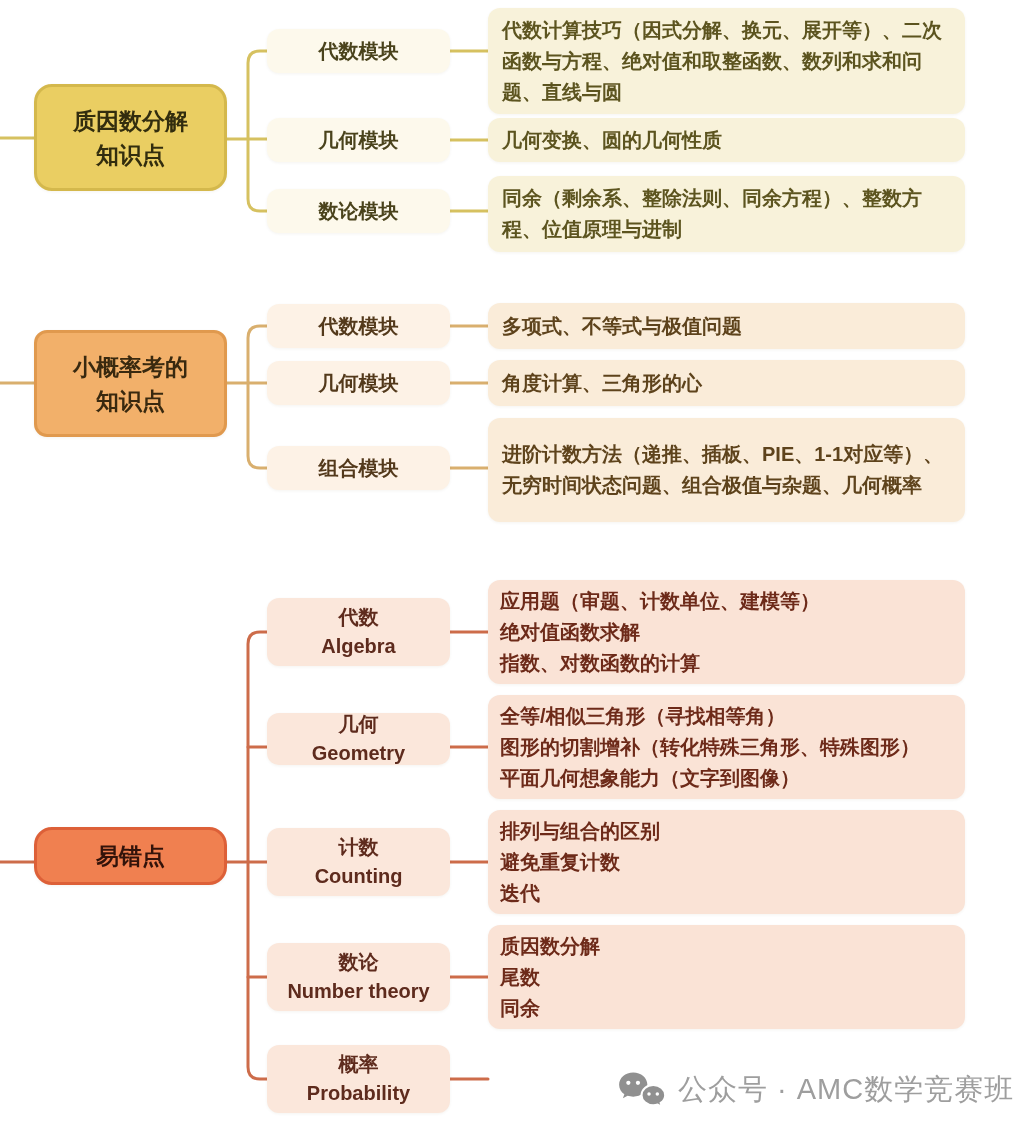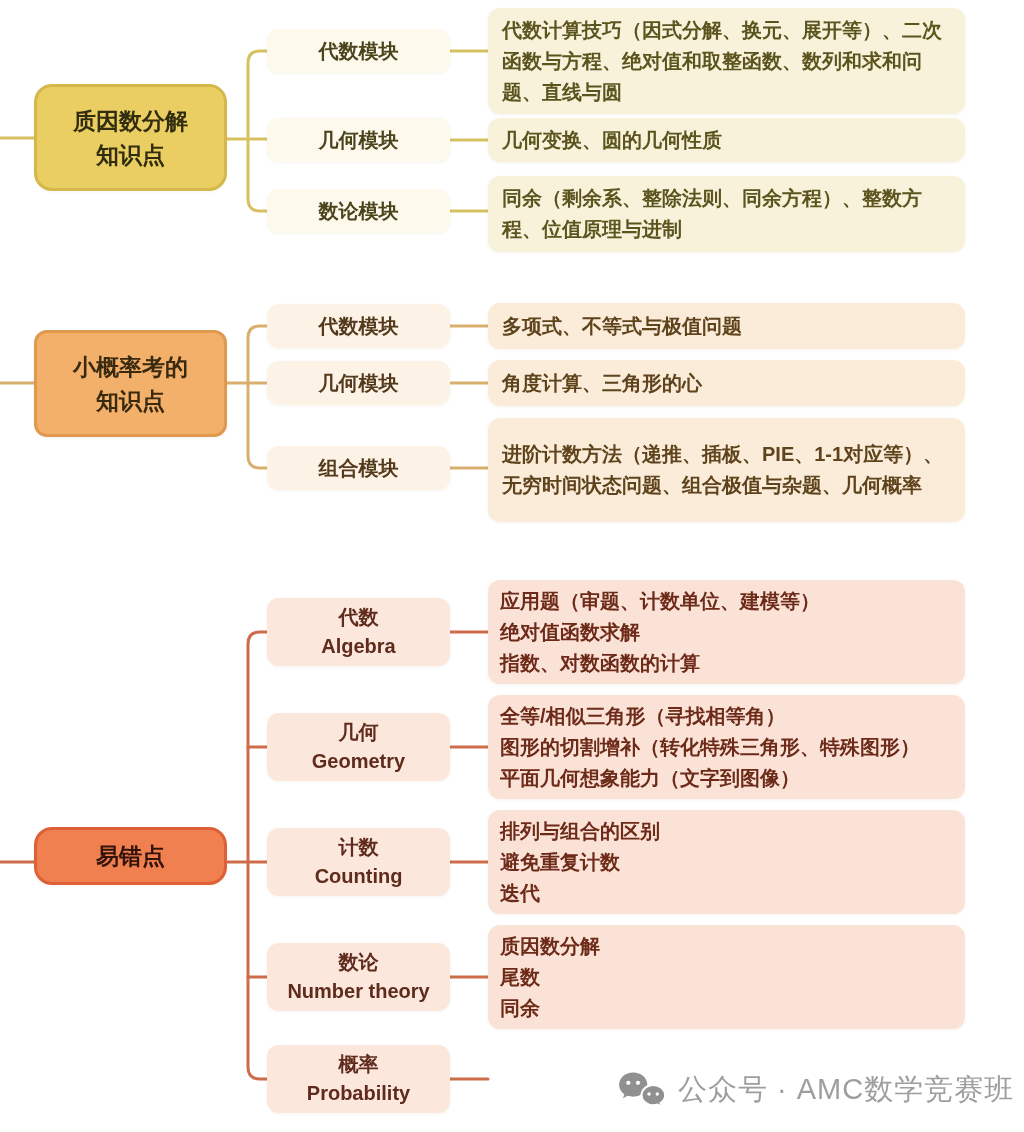--- a/index.html
+++ b/index.html
@@ -97,21 +97,21 @@
   <div class="node child b2" style="left:267px;top:304px;width:183px;height:44px;">代数模块</div>
   <div class="node child b2" style="left:267px;top:361px;width:183px;height:44px;">几何模块</div>
   <div class="node child b2" style="left:267px;top:446px;width:183px;height:44px;">组合模块</div>
   <div class="node detail b2" style="left:488px;top:303px;width:477px;height:46px;">多项式、不等式与极值问题</div>
   <div class="node detail b2" style="left:488px;top:360px;width:477px;height:46px;">角度计算、三角形的心</div>
   <div class="node detail b2" style="left:488px;top:418px;width:477px;height:104px;">进阶计数方法（递推、插板、PIE、1-1对应等）、无穷时间状态问题、组合极值与杂题、几何概率</div>
 
   <div class="node root b3" style="left:34px;top:827px;width:193px;height:58px;">易错点</div>
   <div class="node child b3" style="left:267px;top:598px;width:183px;height:68px;">代数
 Algebra</div>
-  <div class="node child b3" style="left:267px;top:713px;width:183px;height:68px;">几何
+  <div class="node child b3" style="left:267px;top:713px;width:183px;height:52px;">几何
 Geometry</div>
   <div class="node child b3" style="left:267px;top:828px;width:183px;height:68px;text-align:center;">计数
 Counting</div>
   <div class="node child b3" style="left:267px;top:943px;width:183px;height:68px;">数论
 Number theory</div>
   <div class="node child b3" style="left:267px;top:1045px;width:183px;height:68px;">概率
 Probability</div>
   <div class="node detail b3" style="left:488px;top:580px;width:477px;height:104px;">应用题（审题、计数单位、建模等）
 绝对值函数求解
 指数、对数函数的计算</div>

